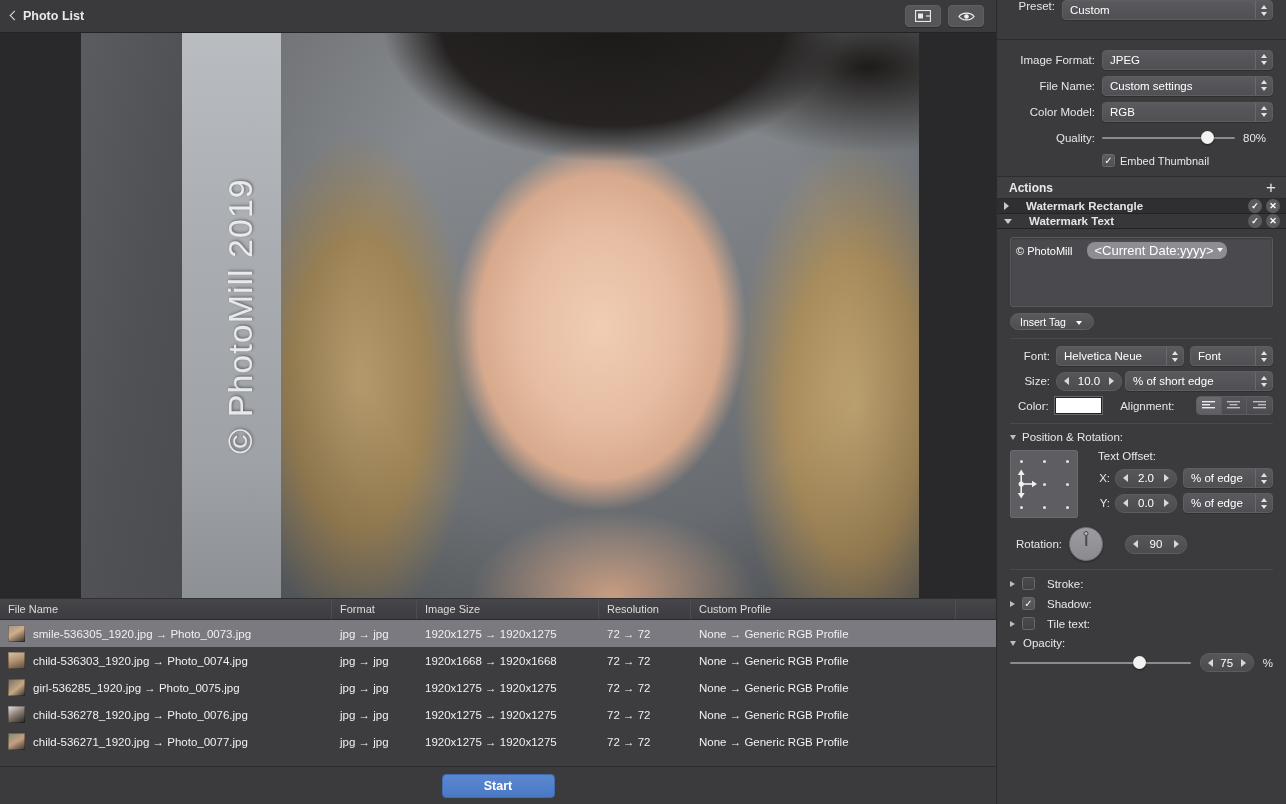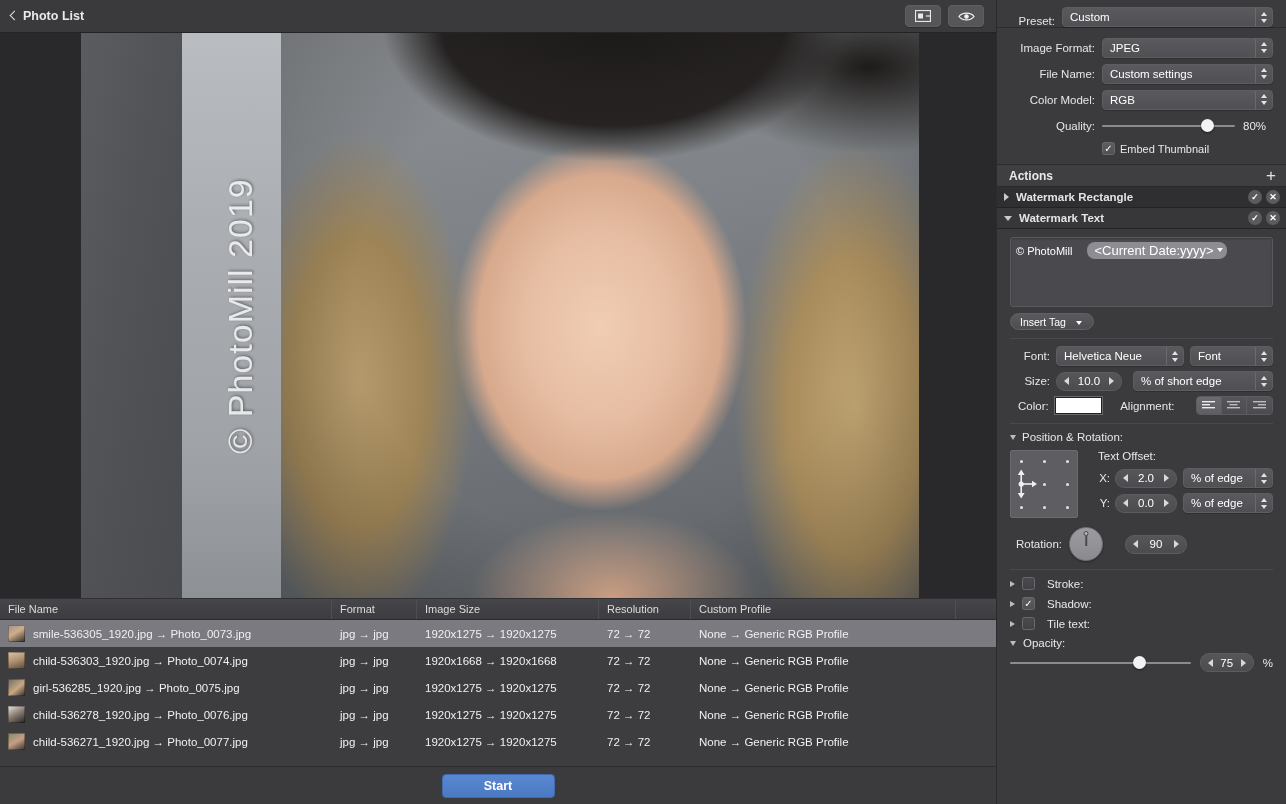--- a/index.html
+++ b/index.html
@@ -148,21 +148,21 @@
     cursor:default;
   }
 
   
   .rpanel {
     position:absolute; left:996px; top:0; width:290px; height:804px;
     background:#3b3b3d;
     border-left:1px solid #2a2a2c;
   }
   .preset-row {
-    height:28px; display:flex; align-items:flex-end;
+    height:40px; display:flex; align-items:flex-start;
     border-bottom:1px solid #2c2c2e;
     padding:0 13px 0 0;
   }
   .lbl { text-align:right; font-size:11.5px; color:#e6e6e6; }
   .settings {
     padding:8px 13px 9px 0;
     border-bottom:1px solid #2c2c2e;
   }
   .srow { display:flex; align-items:center; height:23px; margin-bottom:3px; }
   .srow .lbl { width:98px; margin-right:7px; }
@@ -211,21 +211,21 @@
   .actions-hdr {
     height:22px; display:flex; align-items:center;
     padding:0 10px 0 12px;
     background:#3f3f42;
     border-bottom:1px solid #2a2a2c;
     font-size:12px; font-weight:bold; color:#e9e9e9;
   }
   .plus { margin-left:auto; font-size:17px; font-weight:300; line-height:1; color:#e6e6e6; cursor:default; }
 
   .act-row {
-    height:21px; display:flex; align-items:center; gap:7px;
+    height:15px; display:flex; align-items:center; gap:17px;
     padding:0 6px 0 7px;
     background:#2f2f31;
     border-bottom:1px solid #232325;
     font-size:11.5px; font-weight:bold; color:#e4e4e4;
   }
   .act-row.open { background:#37373a; }
   .tri { width:0;height:0;border-top:4px solid transparent;border-bottom:4px solid transparent;border-left:5.5px solid #c9c9c9; }
   .tri.down { border-left:4px solid transparent;border-right:4px solid transparent;border-top:5.5px solid #c9c9c9;border-bottom:none; }
   .act-icons { margin-left:auto; display:flex; gap:4px; align-items:center; }
   .circ {
@@ -550,21 +550,21 @@
         </div>
       </div>
 
       <div class="frow">
         <span class="lbl">Size:</span>
         <div class="stepper" style="flex:0 0 66px;">
           <i class="st-l"></i>
           <span>10.0</span>
           <i class="st-r"></i>
         </div>
-        <div class="popup" style="flex:1;margin-left:11px;">
+        <div class="popup" style="flex:1;margin-left:3px;">
           <span>% of short edge</span>
           <span class="arrows">
               <i class="ar-up"></i>
               <i class="ar-dn"></i>
             </span>
         </div>
       </div>
 
       <div class="frow">
         <span class="lbl">Color:</span>

